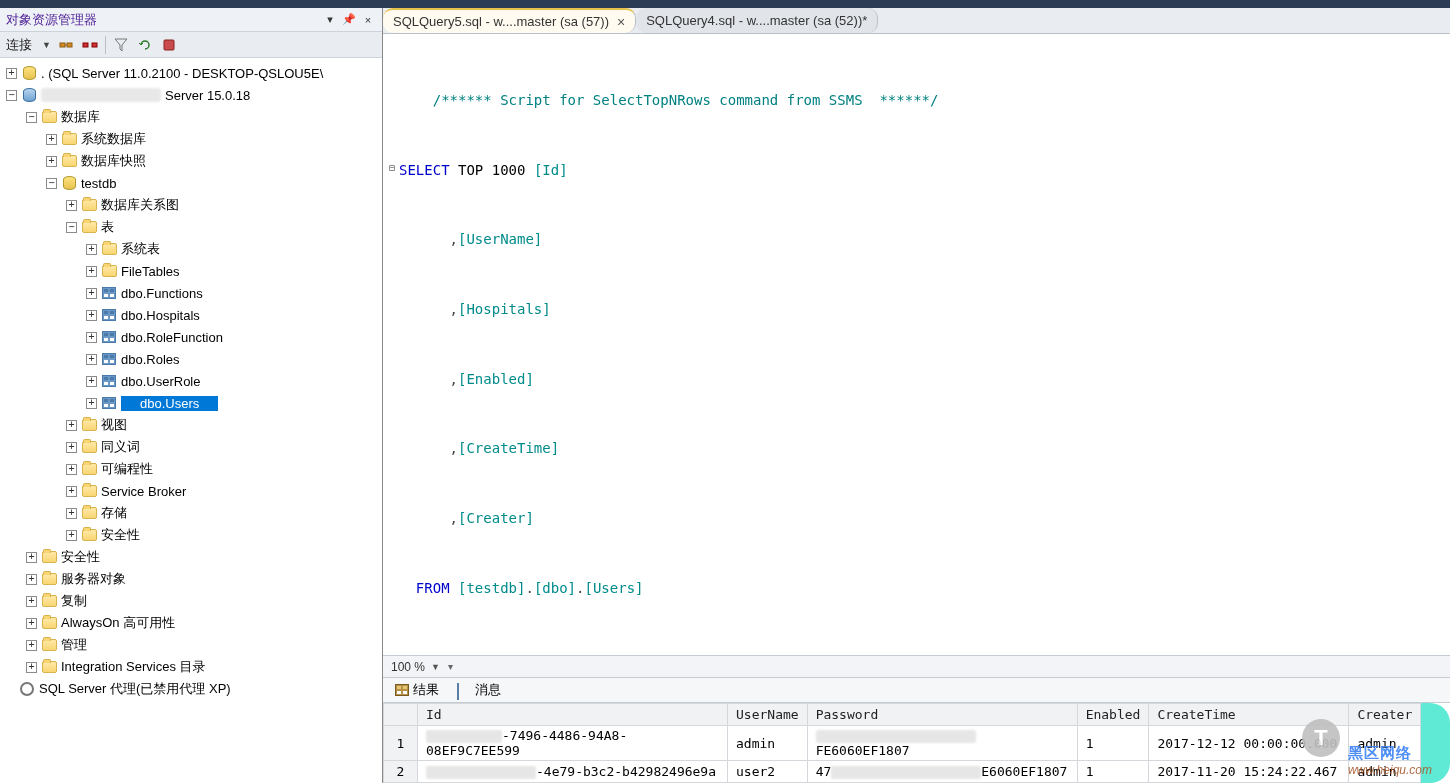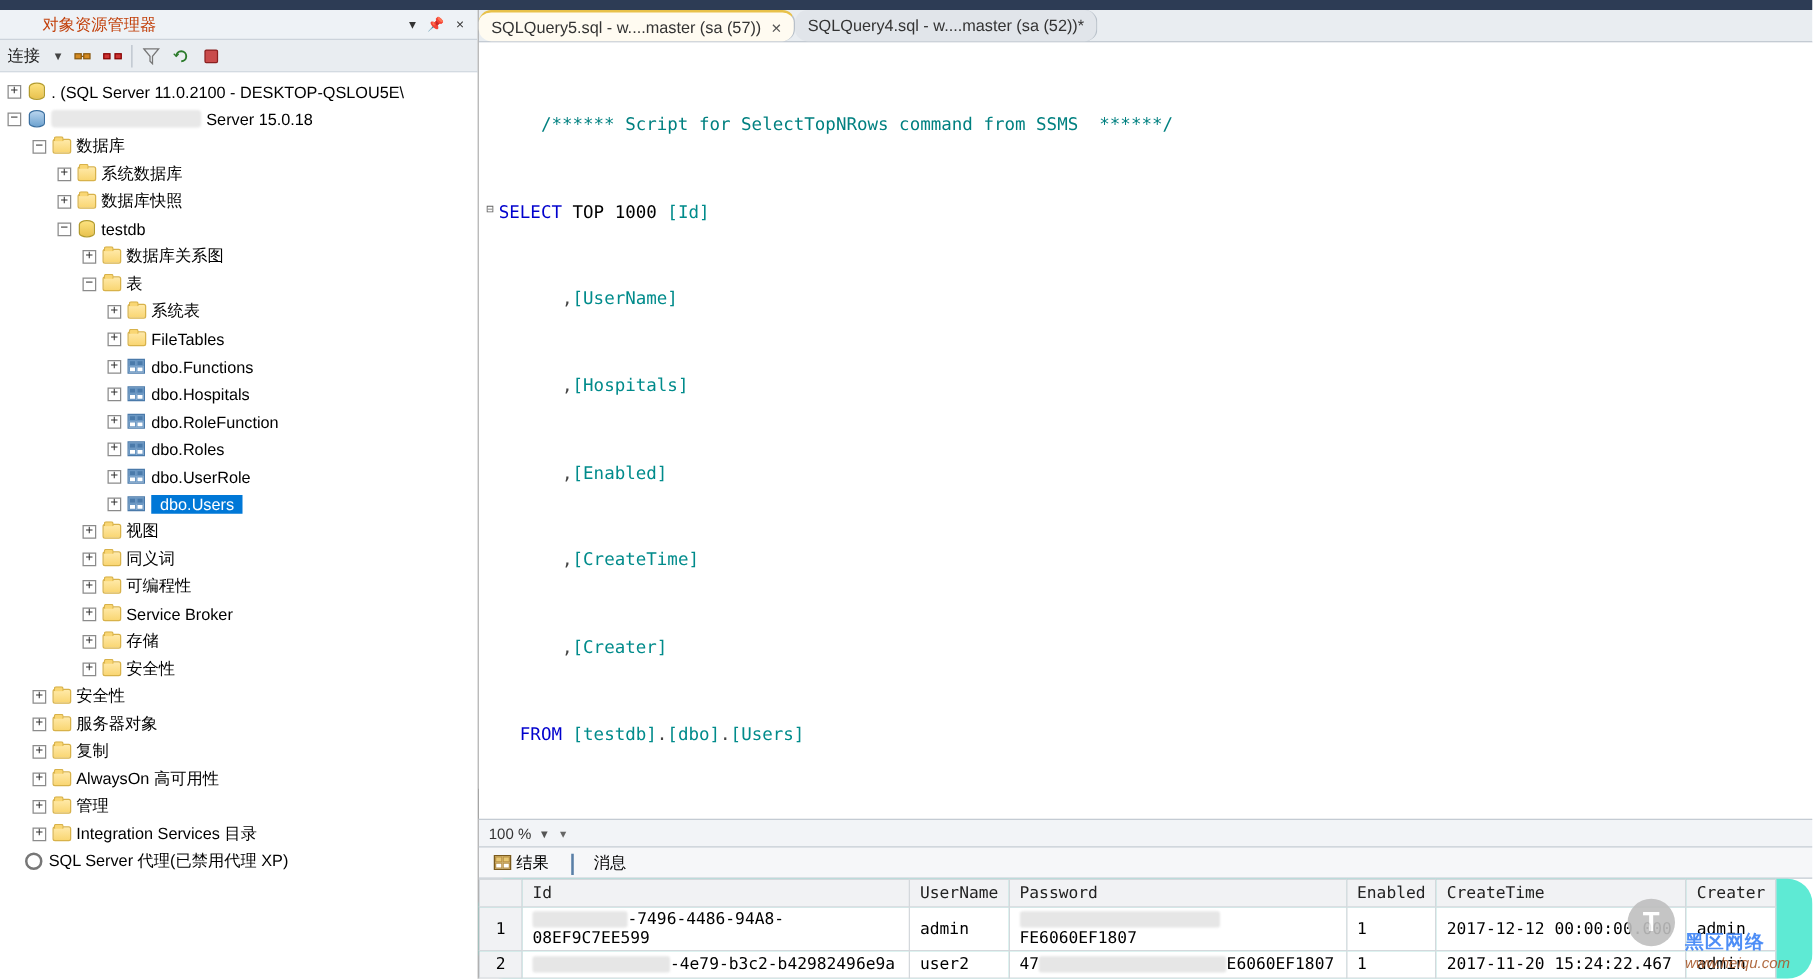--- a/index.html
+++ b/index.html
@@ -13,21 +13,21 @@
     overflow: hidden;
     position: relative;
   }
   .top-dark { height: 8px; background: #2d3c55; }
   .container { display: flex; height: calc(100% - 8px); }
   .sidebar { width: 383px; border-right: 1px solid #888; display: flex; flex-direction: column; }
   .panel-header {
     background: #eef2f6; border-bottom: 1px solid #ccd3db;
     display: flex; align-items: center; padding: 4px 6px; height: 24px;
   }
-  .panel-header .title { flex: 1; color: #c2410c; margin-left: 28px; }
+  .panel-header .title { flex: 1; color: #4c1d95; }
   .panel-header .btn { width: 16px; height: 16px; margin-left: 3px; display: flex; align-items: center; justify-content: center; color: #333; font-size: 11px; }
   .toolbar {
     background: #e9edf1; border-bottom: 1px solid #ccd3db;
     display: flex; align-items: center; padding: 3px 6px; height: 26px; gap: 6px;
   }
   .toolbar .label { color: #222; margin-right: 4px; }
   .tbicon { width: 18px; height: 18px; display: inline-flex; align-items: center; justify-content: center; }
   .tree { flex: 1; overflow: auto; background: #fff; padding: 4px 0; }
   .node { display: flex; align-items: center; height: 22px; padding-left: 4px; white-space: nowrap; }
   .pm { width: 11px; height: 11px; border: 1px solid #8b8b8b; margin-right: 4px; display: flex; align-items: center; justify-content: center; font-size: 10px; line-height: 1; color: #333; font-family: monospace; flex-shrink: 0; }
@@ -35,21 +35,21 @@
   .icn { width: 16px; height: 16px; margin-right: 4px; flex-shrink: 0; display: inline-flex; align-items: center; justify-content: center; }
   .folder { background: linear-gradient(#ffe9a8, #f9d673); border: 1px solid #d8b24a; border-radius: 2px; width: 15px; height: 12px; position: relative; }
   .folder:before { content: ""; position: absolute; top: -3px; left: 0; width: 6px; height: 3px; background: #f9d673; border: 1px solid #d8b24a; border-bottom: none; border-radius: 2px 2px 0 0; }
   .db { width: 13px; height: 14px; border: 1px solid #b39b2c; border-radius: 50%/25%; background: linear-gradient(#fde27e,#e8c24f); position: relative; }
   .db.blue { border-color: #3a6fa0; background: linear-gradient(#b8d4ee,#6ea3d0); }
   .table { width: 14px; height: 12px; border: 1px solid #4a7aaa; background: #fff; display: grid; grid-template-columns: 1fr 1fr; grid-template-rows: 1fr 1fr; }
   .table > div { border: 0.5px solid #6a97c3; }
   .table > div:first-child, .table > div:nth-child(2) { background: #4a7aaa; }
   .gear { width: 14px; height: 14px; border: 2px solid #777; border-radius: 50%; position: relative; }
   .txt { color: #000; }
-  .sel { background: #0078d7; color: #fff; padding: 0 7px; }
+  .sel { background: #0078d7; color: #fff; padding: 0 19px; }
   .blurred {
     display: inline-block; min-width: 120px; height: 14px;
     background: #e8e8e8; border-radius: 3px; filter: blur(1px); margin-right: 4px;
   }
 
   .main { flex: 1; display: flex; flex-direction: column; }
   .tabs { display: flex; background: #e9edf1; border-bottom: 1px solid #b8c0c9; height: 26px; align-items: stretch; }
   .tab {
     display: flex; align-items: center; padding: 0 10px; border-right: 1px solid #b8c0c9;
     background: #e1e5ea; color: #333; position: relative; border-radius: 10px;

